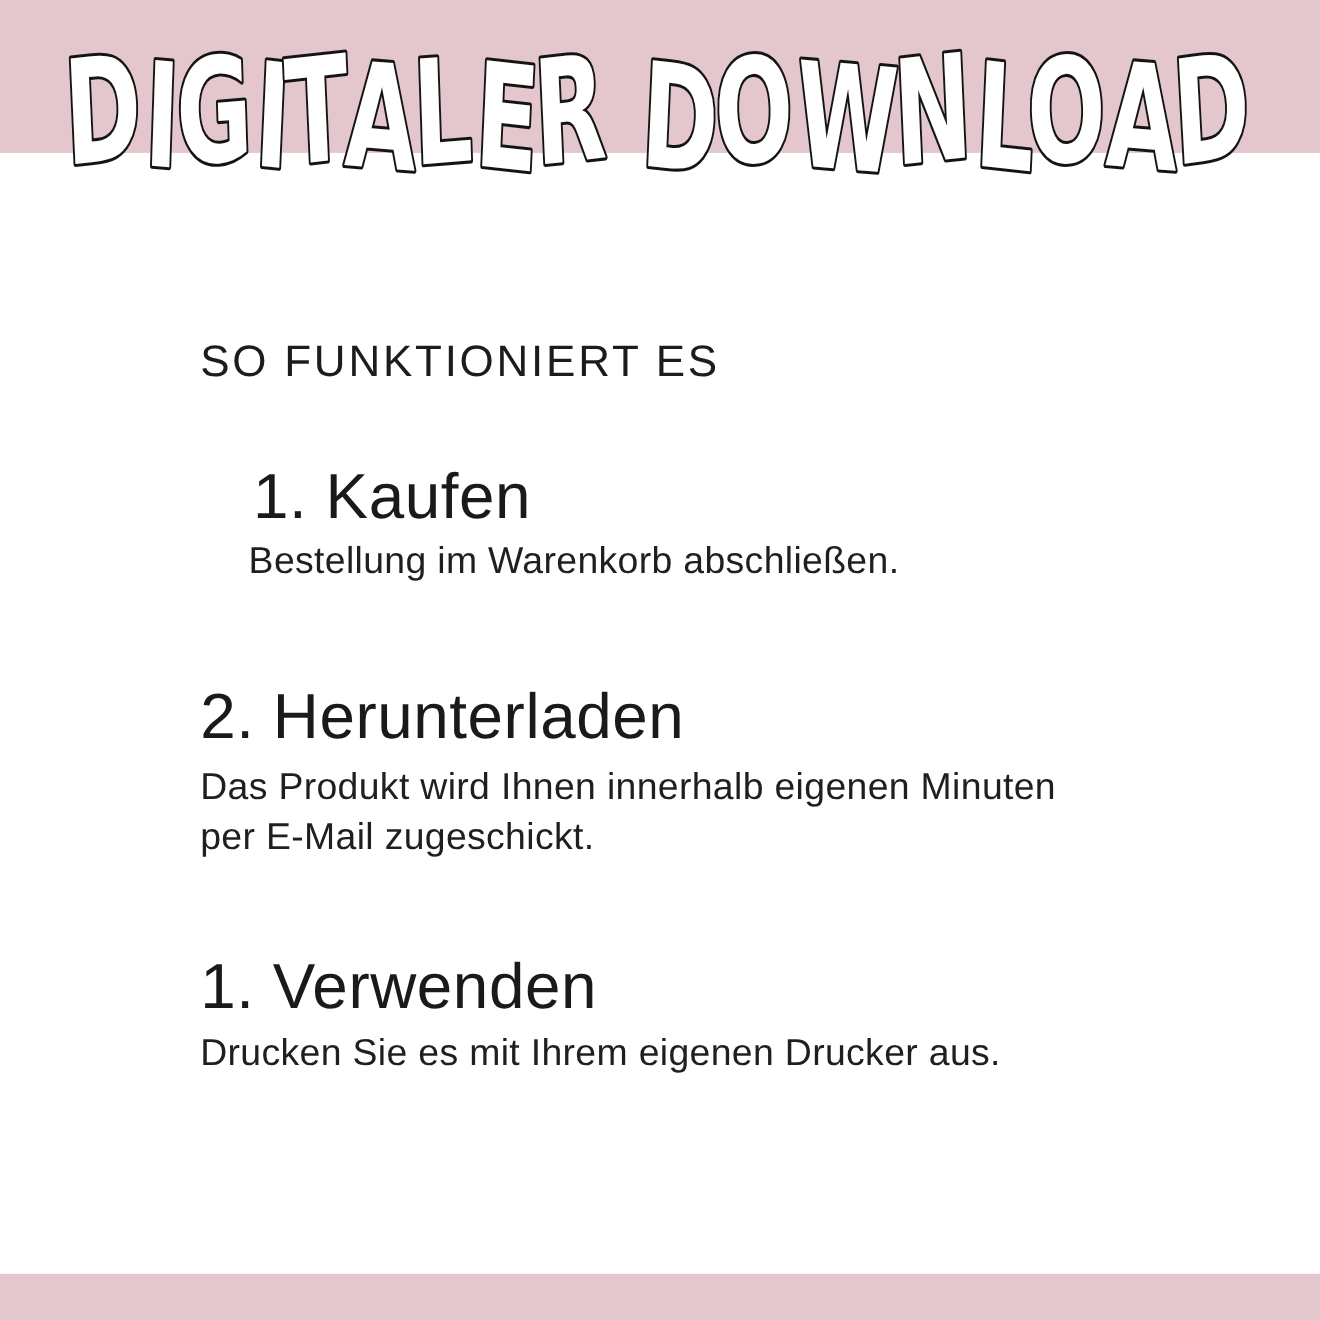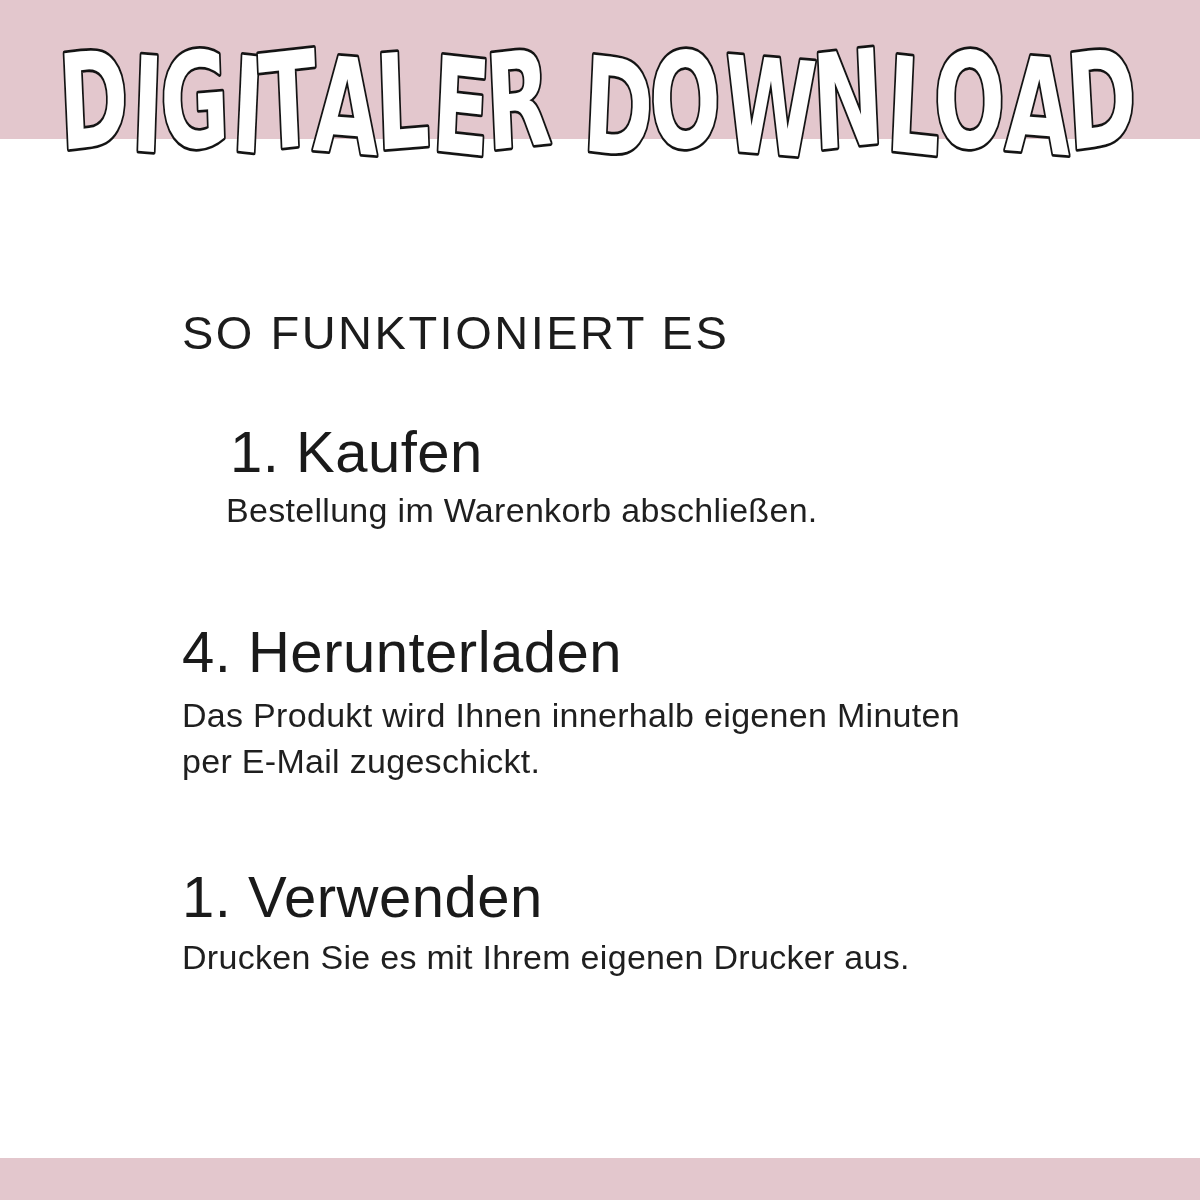--- a/index.html
+++ b/index.html
@@ -46,21 +46,21 @@
     stroke-linejoin: round;
     paint-order: stroke fill;
   }
   .content-block {
     position: absolute;
     left: 182px;
     white-space: nowrap;
   }
   .intro-heading {
     top: 305px;
-    font-size: 47px;
+    font-size: 40px;
     font-weight: 400;
     letter-spacing: 2.5px;
     line-height: 1.2;
     color: #1c1c1c;
   }
   .step-title {
     font-size: 58px;
     font-weight: 400;
     letter-spacing: 0.5px;
     line-height: 1.2;
@@ -93,21 +93,21 @@
     <text x="600" y="150" text-anchor="middle" textLength="1078" lengthAdjust="spacingAndGlyphs" rotate="-4 3 -3 4 -4 3 -3 4 -4 0 4 -3 3 -4 4 -3 3 -5">DIGITALER DOWNLOAD</text>
   </svg>
 
   <div class="content-block intro-heading">SO FUNKTIONIERT ES</div>
 
   <div class="content-block step-title step-1-title">1. Kaufen</div>
   <div class="content-block step-body step-1-body">
     <div>Bestellung im Warenkorb abschließen.</div>
   </div>
 
-  <div class="content-block step-title step-2-title">4. Herunterladen</div>
+  <div class="content-block step-title step-2-title">2. Herunterladen</div>
   <div class="content-block step-body step-2-body">
     <div>Das Produkt wird Ihnen innerhalb eigenen Minuten</div>
     <div>per E-Mail zugeschickt.</div>
   </div>
 
   <div class="content-block step-title step-3-title">1. Verwenden</div>
   <div class="content-block step-body step-3-body">
     <div>Drucken Sie es mit Ihrem eigenen Drucker aus.</div>
   </div>
 

